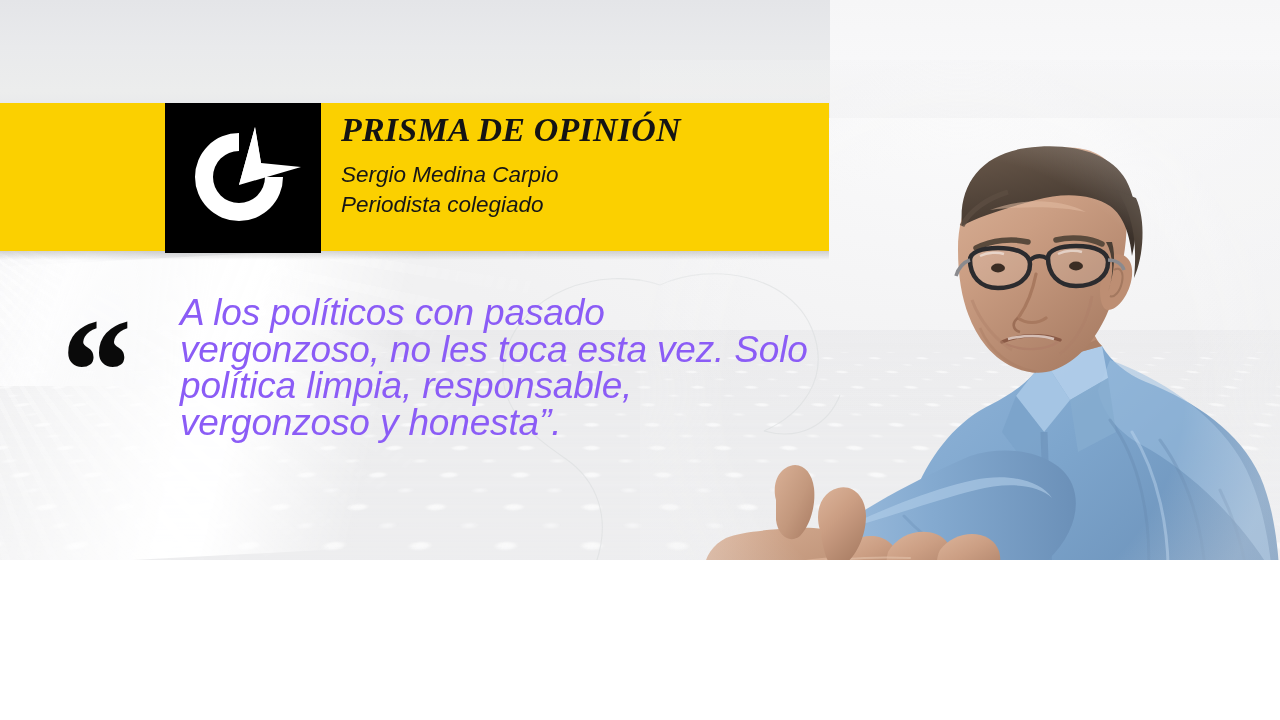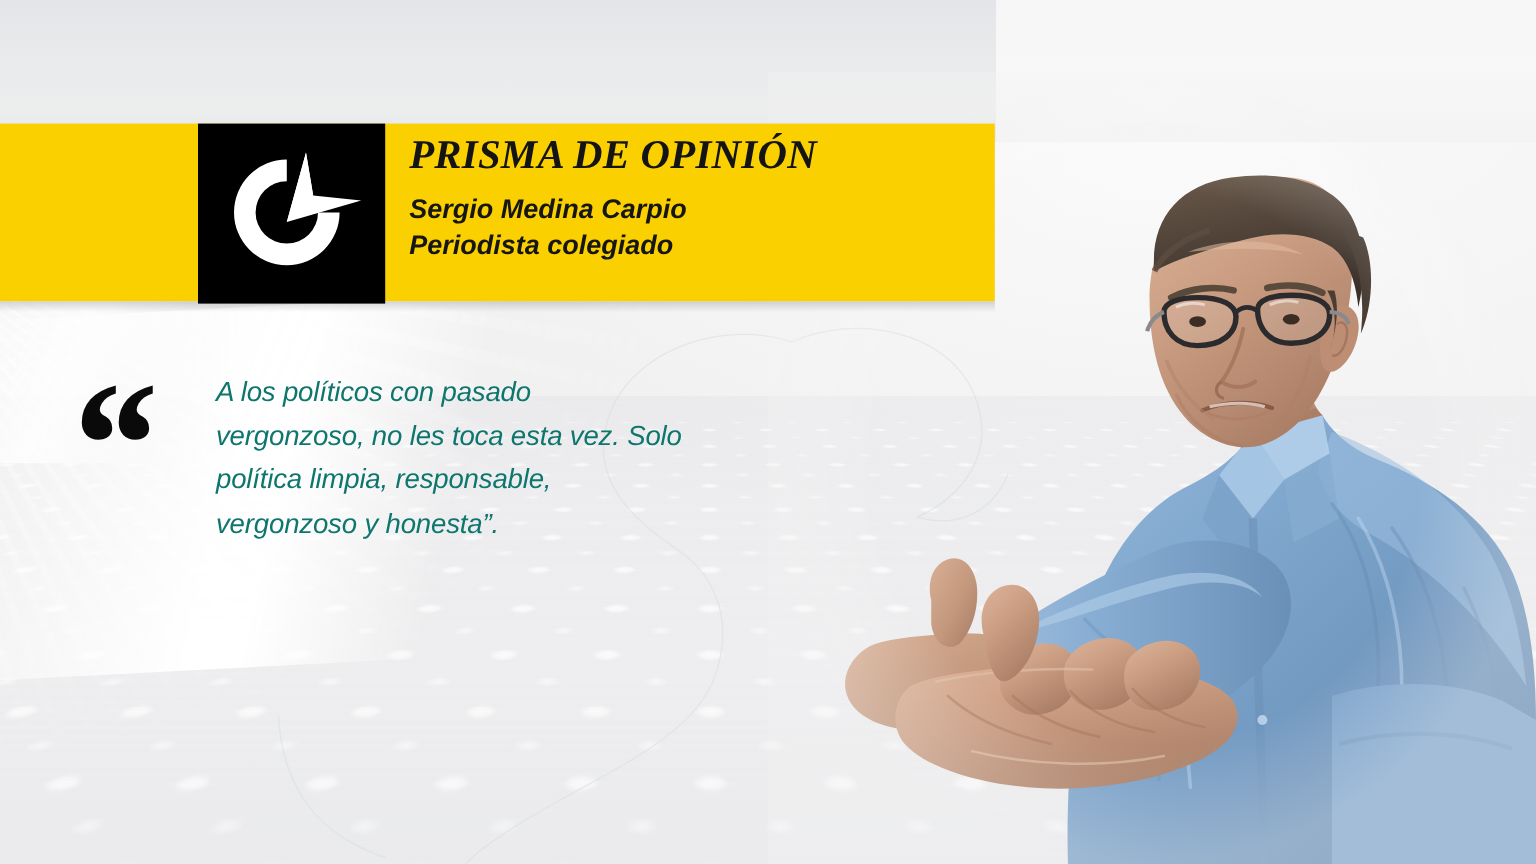--- a/index.html
+++ b/index.html
@@ -1,18 +1,18 @@
 <!DOCTYPE html>
 <html><head>
 <meta charset="utf-8">
 <style>
   html,body{margin:0;padding:0;background:#fff;}
   body{width:1280px;height:720px;overflow:hidden;font-family:"Liberation Sans",sans-serif;}
 
-  #stage{position:relative;width:1280px;height:720px;overflow:hidden;}
+  #stage{position:relative;width:1280px;height:560px;overflow:hidden;}
 
   
   .bg-base{
     position:absolute;inset:0;
     background:
       radial-gradient(ellipse 700px 380px at 78% 8%, #fdfdfd 0%, #f7f7f8 45%, #f1f1f2 100%),
       linear-gradient(160deg,#e9eaec 0%,#f2f2f3 22%,#fafafa 48%,#f4f4f5 70%,#e8e9eb 100%);
   }
   
   .bg-topband{
@@ -92,38 +92,38 @@
   .banner-text{position:absolute;left:341px;top:113px;width:470px;}
   .banner-title{
     font-family:"Liberation Serif",serif;
     font-weight:700;font-style:italic;
     font-size:34px;letter-spacing:.2px;color:#141414;
     line-height:1;white-space:nowrap;
   }
   .banner-sub{
     font-family:"Liberation Sans",sans-serif;
     font-style:italic;font-size:22.5px;color:#161616;
-    line-height:1.30;margin-top:13px;white-space:nowrap;font-weight:bold;
+    line-height:1.30;margin-top:13px;white-space:nowrap;
   }
 
   
   .quotemark{
     position:absolute;left:54px;top:296px;
     font-family:"Liberation Serif",serif;
     font-weight:700;font-style:italic;
     font-size:150px;line-height:1;color:#0a0a0a;
     letter-spacing:-6px;
     user-select:none;
   }
   .quote-body{
-    position:absolute;left:180px;top:308px;width:530px;
+    position:absolute;left:180px;top:295px;width:530px;
     font-family:"Liberation Sans",sans-serif;
     font-style:italic;
-    font-size:23px;line-height:36.5px;
-    color:#0f766e;letter-spacing:-.15px;
+    font-size:37px;line-height:36.5px;
+    color:#8b5cf6;letter-spacing:-.15px;
   }
   .quote-line{white-space:nowrap;}
 
   
   .photo{position:absolute;left:640px;top:60px;width:640px;height:660px;}
   .photo svg{display:block;}
 </style>
 </head>
 <body>
 

